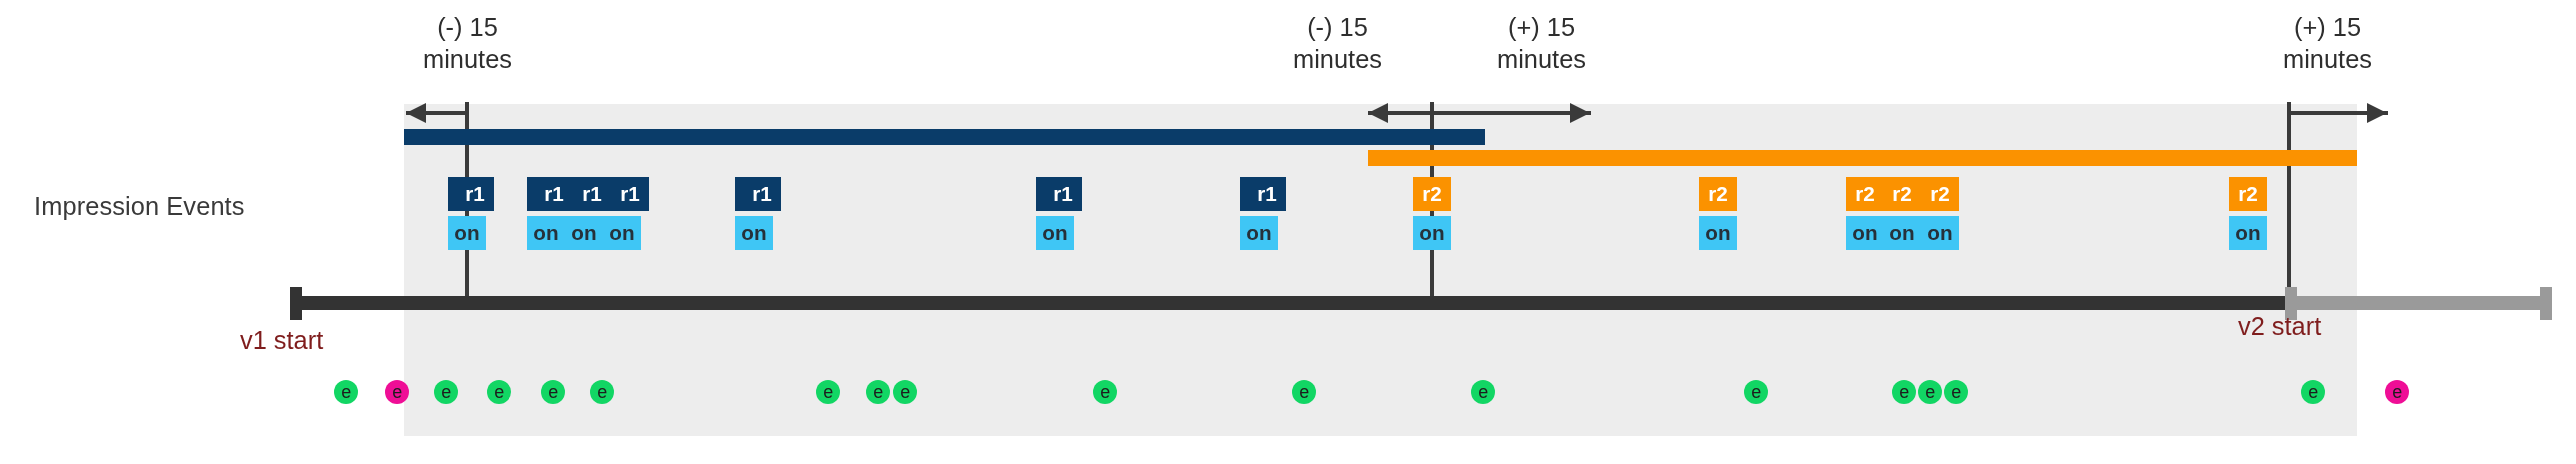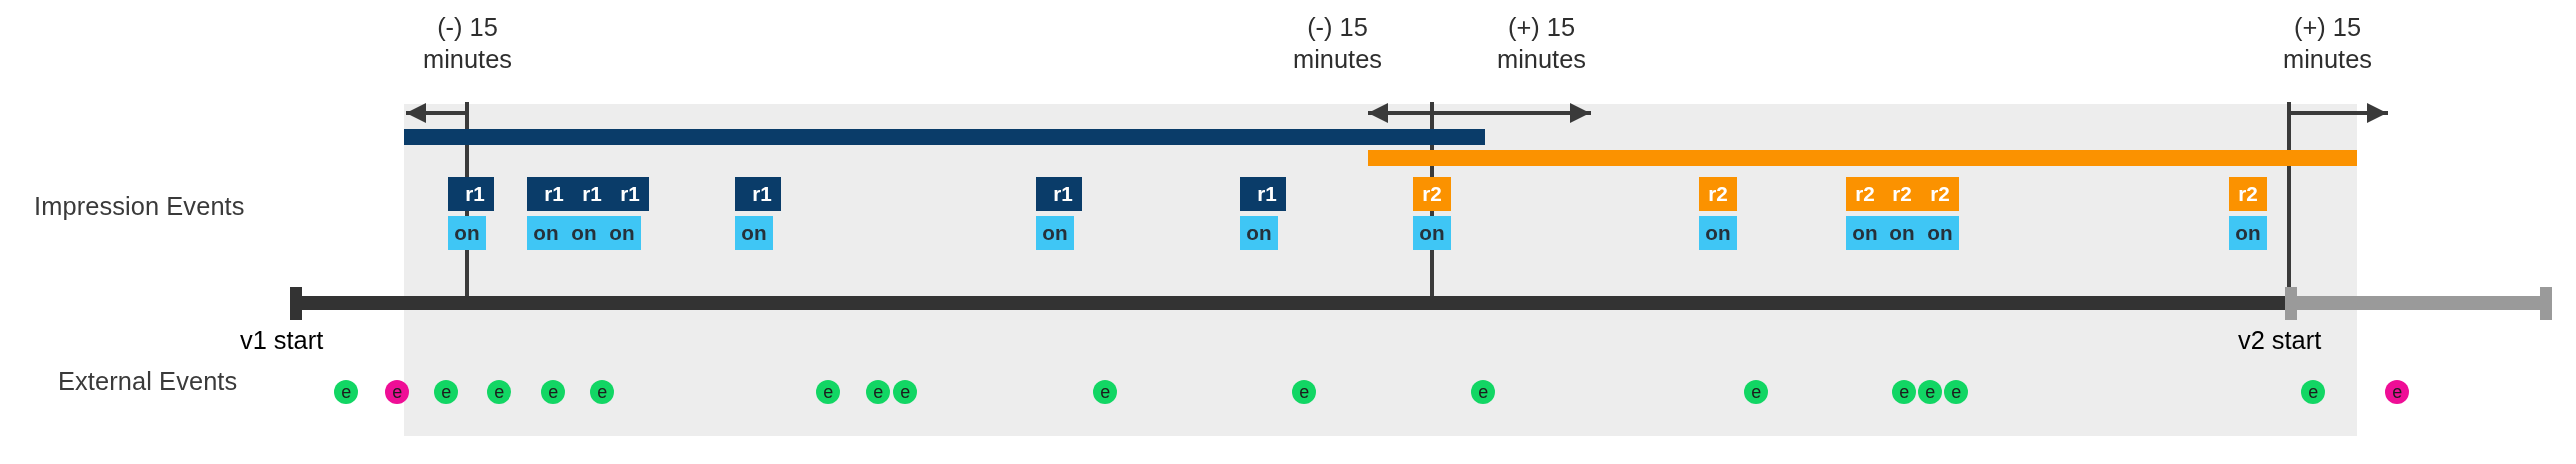--- a/index.html
+++ b/index.html
@@ -94,21 +94,21 @@
   
   .tl-bar { position: absolute; height: 14px; }
   .tl-cap { position: absolute; width: 12.2px; height: 33px; }
   .tl-dark { background: #333333; }
   .tl-gray { background: #9a9a9a; }
 
   
   .tl-label {
     position: absolute;
     font-size: 25.4px;
-    color: #000000;
+    color: #7f1d1d;
     white-space: nowrap;
   }
 
   
   .ev {
     position: absolute;
     width: 24.4px;
     height: 24.4px;
     border-radius: 50%;
     display: flex;
@@ -123,21 +123,20 @@
 </style>
 </head>
 <body>
 
 <div id="stage">
 
   <div class="gray-panel" id="gray-panel" style="left: 404px; top: 104px; width: 1953px; height: 332px; background: rgb(237, 237, 237);"></div>
 
   <div class="row-label" id="impression-row-label" style="left:26px; top:192px;margin-left:8px;">Impression Events</div>
 
-  <div class="row-label" id="external-row-label" style="left:58px; top:367px;">External Events</div>
 
   <div id="callouts-layer">
       <div class="callout" style="left: 364px; top: 11.3px; width: 207px;">
         <div>(-) 15</div>
         <div>minutes</div>
       </div>
       <div class="callout" style="left: 1234px; top: 11.3px; width: 207px;">
         <div>(-) 15</div>
         <div>minutes</div>
       </div>
@@ -205,21 +204,21 @@
       <div class="chip chip-r2" style="left: 2229px; top: 177px;">r2</div>
       <div class="chip chip-on" style="left: 2229px; top: 216px;">on</div>
     </div>
   <div id="timeline-layer">
       <div class="tl-bar tl-dark" style="left: 290px; top: 296px; width: 2002px;"></div>
       <div class="tl-bar tl-gray" style="left: 2291px; top: 296px; width: 261px;"></div>
       <div class="tl-cap" style="left: 290px; top: 287px; background: rgb(51, 51, 51);"></div>
       <div class="tl-cap" style="left: 2285px; top: 287px; background: rgb(154, 154, 154);"></div>
       <div class="tl-cap" style="left: 2540px; top: 287px; background: rgb(154, 154, 154);"></div>
       <div class="tl-label" style="left: 240px; top: 326px;">v1 start</div>
-      <div class="tl-label" style="left: 2238px; top: 326px;">v2 start</div>
+      <div class="tl-label" style="left: 2238px; top: 312px;">v2 start</div>
     </div>
   <div id="events-layer">
       <div class="ev ev-green" style="left: 334px; top: 380px;">e</div>
       <div class="ev ev-pink" style="left: 385px; top: 380px;">e</div>
       <div class="ev ev-green" style="left: 434px; top: 380px;">e</div>
       <div class="ev ev-green" style="left: 487px; top: 380px;">e</div>
       <div class="ev ev-green" style="left: 541px; top: 380px;">e</div>
       <div class="ev ev-green" style="left: 590px; top: 380px;">e</div>
       <div class="ev ev-green" style="left: 816px; top: 380px;">e</div>
       <div class="ev ev-green" style="left: 866px; top: 380px;">e</div>

